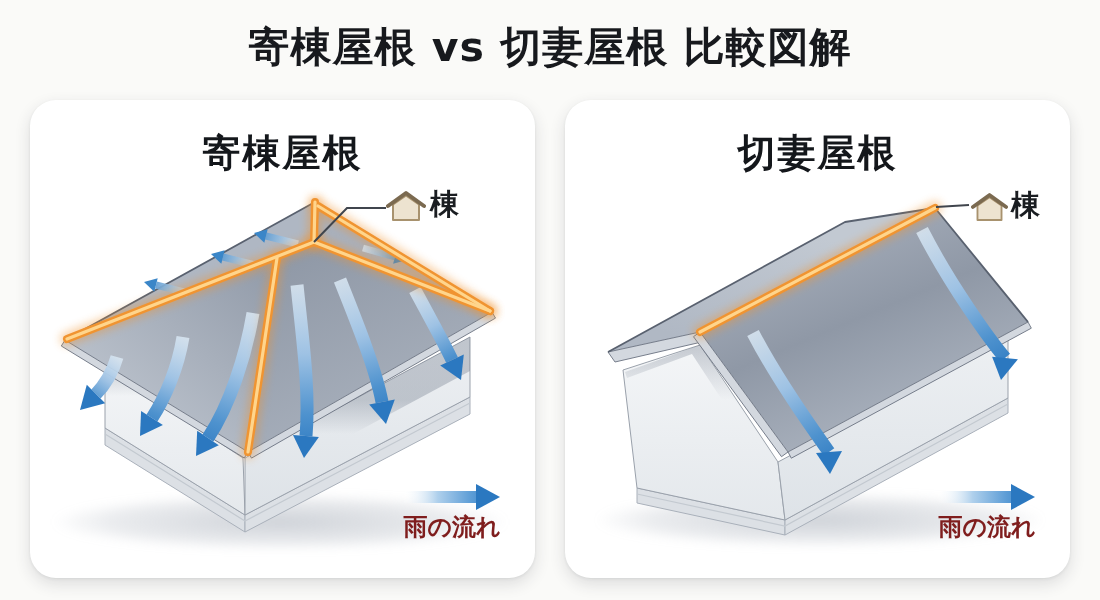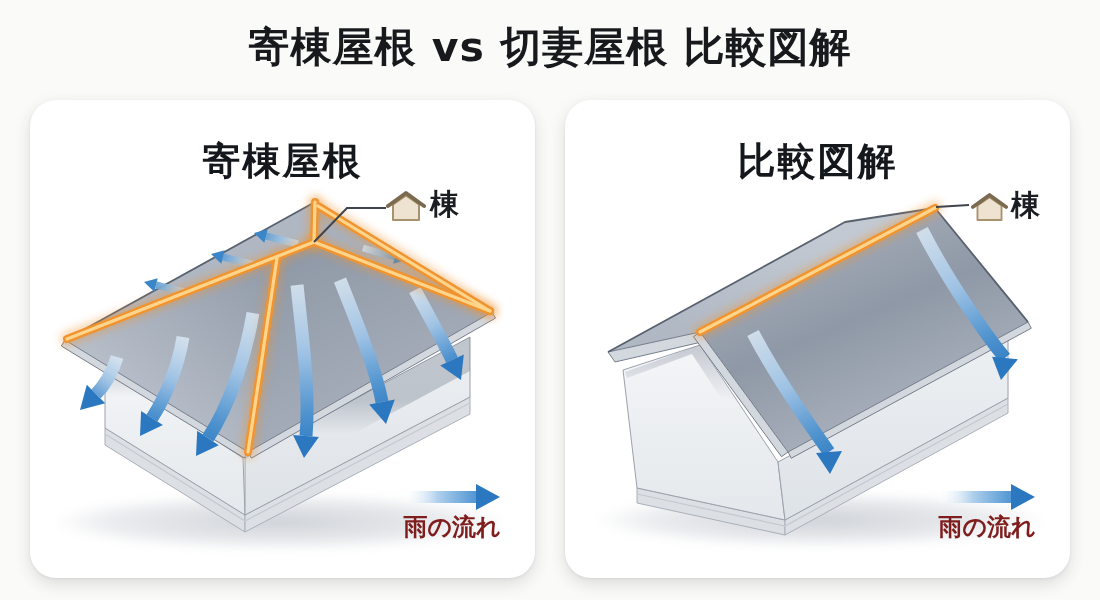--- a/index.html
+++ b/index.html
@@ -21,21 +21,21 @@
   }
   .panel{
     position:absolute;top:100px;width:505px;height:478px;
     background:var(--panel-bg,#ffffff);
     border-radius:26px;
     box-shadow:0 6px 16px rgba(40,45,55,.14),0 1px 3px rgba(40,45,55,.08);
   }
   .panel-left{left:30px}
   .panel-right{left:565px}
   .panel-title{
-    position:absolute;top:20px;left:0;right:0;margin:16px;
+    position:absolute;top:20px;left:0;right:0;margin:8px;
     text-align:center;font-size:38px;font-weight:700;color:#14171b;
     letter-spacing:2px;
   }
   .diagram{position:absolute;left:0;top:0;width:505px;height:478px;}
   .ridge-label{
     position:absolute;font-size:29px;font-weight:600;color:#1a1d21;line-height:1;
   }
   .legend-label{
     position:absolute;top:411px;left:352px;width:140px;
     text-align:center;font-size:24px;font-weight:600;color:#7f1d1d;
@@ -231,21 +231,21 @@
     <svg class="house-icon" style="left:356px;top:90px" width="40" height="32" viewBox="0 0 40 32">
       <path d="M7,14.5 L20,5.5 L33,14.5 L33,30 L7,30 Z" fill="#ede3d0" stroke="#a8926e" stroke-width="2" stroke-linejoin="round"></path>
       <path d="M2,16 L20,3 L38,16" fill="none" stroke="#7b6a50" stroke-width="4" stroke-linecap="round" stroke-linejoin="round"></path>
     </svg>
     <div class="ridge-label" style="left:400px;top:90px">棟</div>
 
     <div class="legend-label">雨の流れ</div>
   </section>
 
   <section class="panel panel-right">
-    <h2 class="panel-title">比較図解</h2>
+    <h2 class="panel-title">切妻屋根</h2>
 
     <svg class="diagram" viewBox="0 0 505 478">
       <defs>
         <radialGradient id="R-shadow" cx="50%" cy="50%" r="50%">
           <stop offset="0%" stop-color="#8c95a3" stop-opacity=".42"></stop>
           <stop offset="75%" stop-color="#8c95a3" stop-opacity=".18"></stop>
           <stop offset="100%" stop-color="#8c95a3" stop-opacity="0"></stop>
         </radialGradient>
         <linearGradient id="R-slope" gradientUnits="userSpaceOnUse" x1="240" y1="140" x2="320" y2="330">
           <stop offset="0%" stop-color="#a3abb8"></stop>

